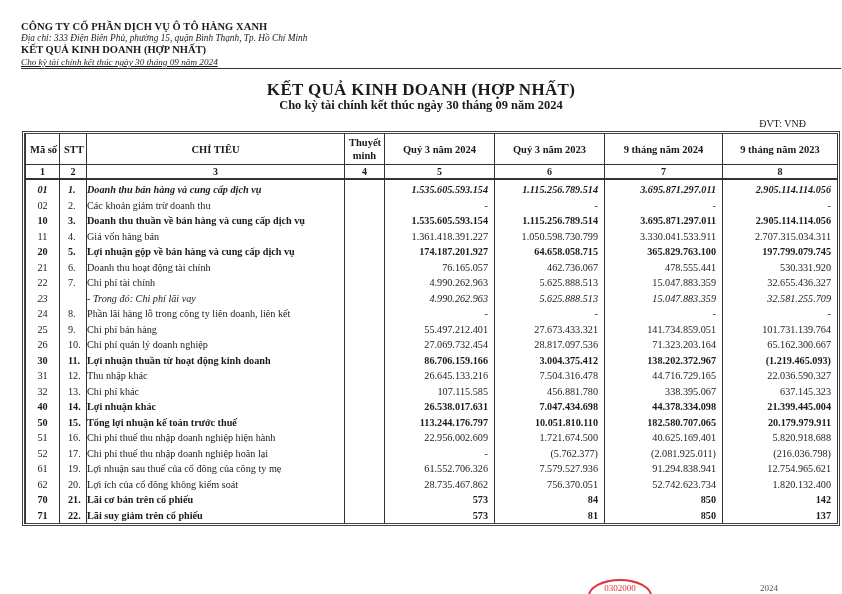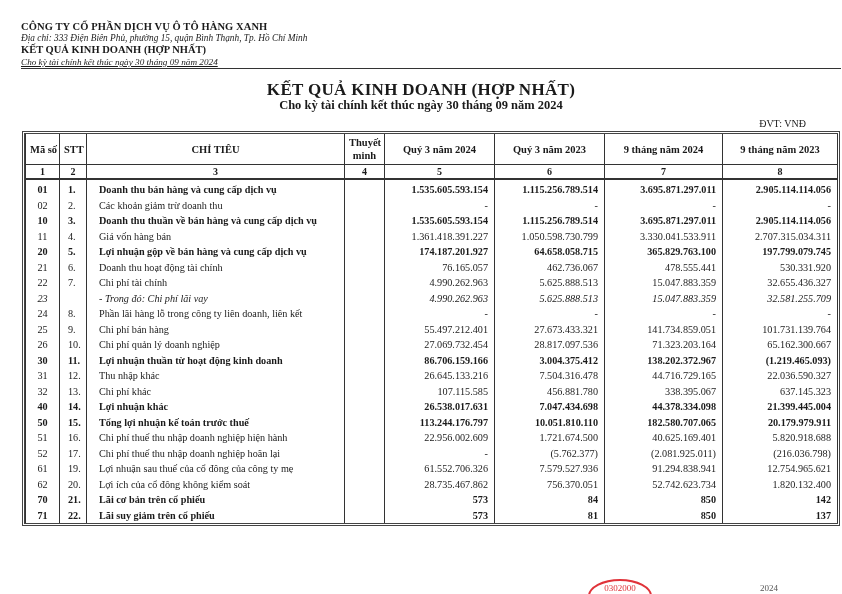--- a/index.html
+++ b/index.html
@@ -24,26 +24,26 @@
     position: absolute; left: 22px; top: 131px; width: 812px;
     border: 3px double #444;
   }
   table { border-collapse: collapse; width: 100%; table-layout: fixed; font-size: 10.2px; }
   th, td { border-left: 1px solid #333; border-right: 1px solid #333; padding: 0 4px; height: 15.5px; line-height: 15.5px; white-space: nowrap; overflow: hidden; }
   th { font-weight: bold; font-size: 10.5px; border-bottom: 1px solid #333; text-align: center; }
   thead tr.h1 th { height: 30px; line-height: 13px; }
   thead tr.h2 th { height: 13px; line-height: 13px; font-size: 10px; border-bottom: 2px solid #333; }
   td.code { text-align: center; }
   td.stt { text-align: left; padding-left: 8px; }
-  td.name { text-align: left; padding-left: 12px; }
+  td.name { text-align: left; padding-left: 0; }
   td.note { text-align: center; padding-left: 48px; }
   td.num { text-align: right; padding-right: 6px; }
   tr.bold td { font-weight: bold; }
   tr.italic td.name, tr.italic td.num, tr.italic td.code { font-style: italic; }
-  tbody tr:first-child td { padding-top: 2px; }
+  tbody tr:first-child td { padding-top: 2px; font-style: italic; }
 
   .stamp {
     position: absolute; left: 588px; top: 579px; width: 60px; height: 30px;
     border: 2px solid #e0333a; border-radius: 50%;
     color: #e0333a; font-size: 9px; text-align: center; line-height: 14px;
   }
   .sig { position: absolute; left: 660px; top: 594px; font-size: 11px; color: #2b3f9e; font-style: italic; }
   .sigdate { position: absolute; left: 760px; top: 583px; font-size: 9px; color: #555; }
 </style>
 </head>

